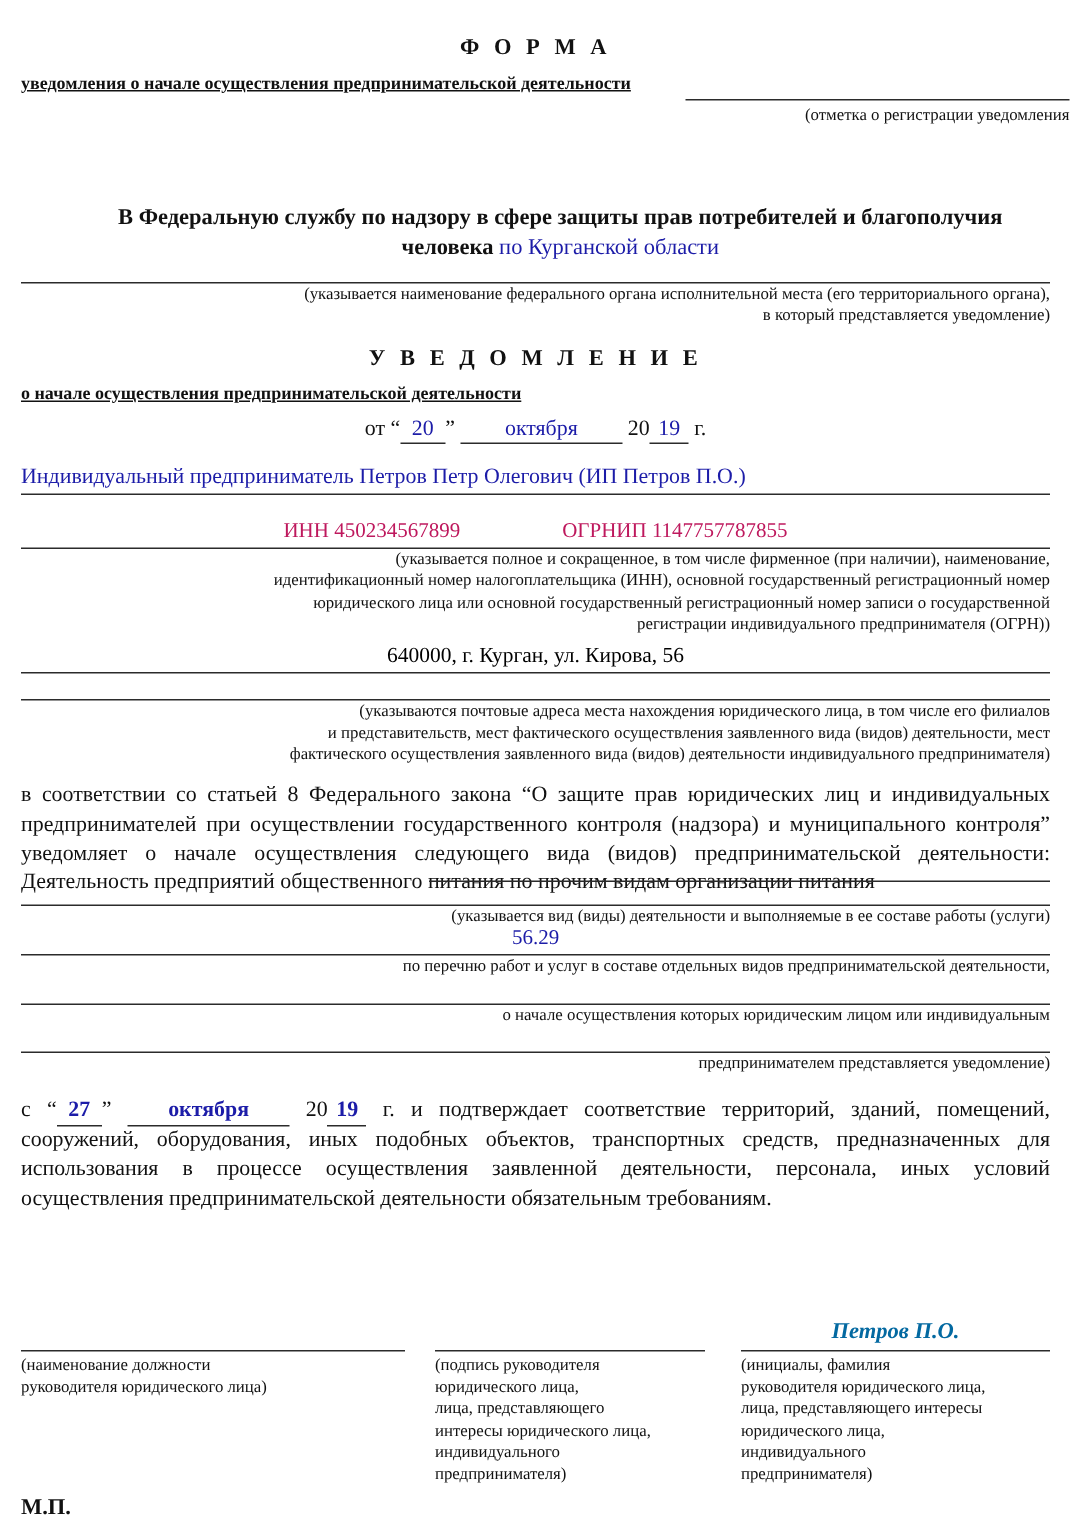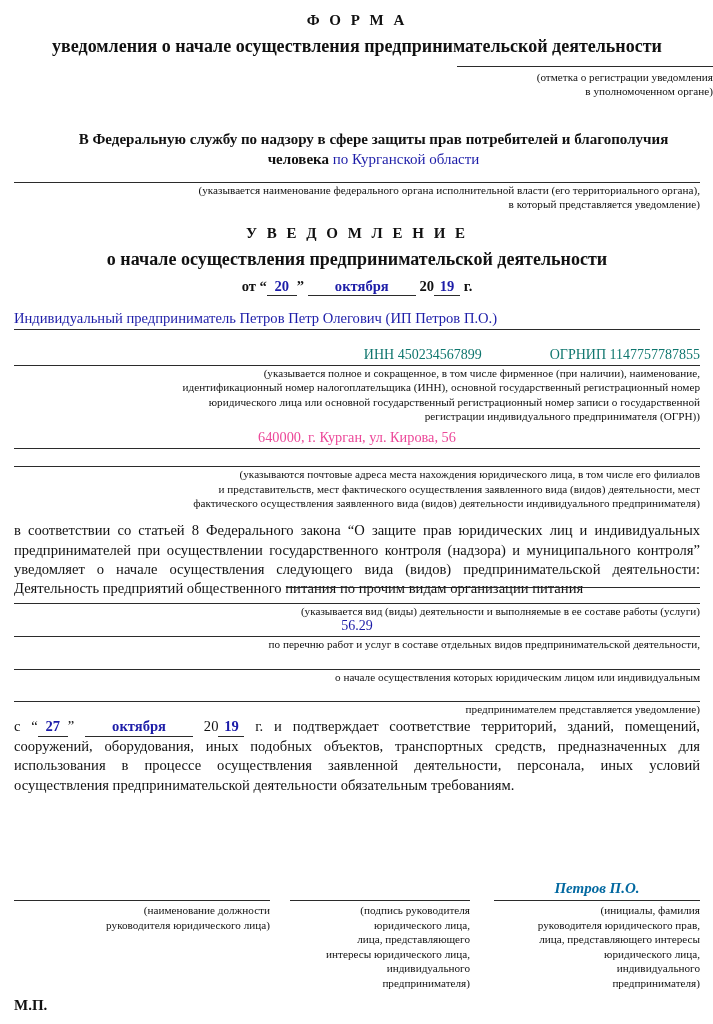--- a/index.html
+++ b/index.html
@@ -29,27 +29,28 @@
     top: 0;
     width: 686px;
   }
 
   
   .form-title {
     text-align: center;
     font-weight: bold;
     font-size: 15px;
     letter-spacing: 3px;
-    margin-top: 12px;
+    margin-top: 24px;
   }
   .form-subtitle {
-    text-align: center;
-    font-weight: bold;
-    font-size: 18px;
+    text-align: left;
+    font-weight: bold;
+    font-size: 12px;
     margin-top: 7px;
+    text-decoration: underline;
   }
   .hint {
     font-size: 11.2px;
     text-align: right;
     line-height: 1.28;
     color: #111;
   }
   .body-text {
     font-size: 14.6px;
     line-height: 1.31;
@@ -84,21 +85,21 @@
     font-weight: bold;
     text-align: center;
     line-height: 1.35;
     margin-left: 33px;
   }
 
   
   .dateline {
     text-align: center;
     font-size: 14.6px;
-    font-weight: bold;
+    font-weight: normal;
     margin-top: 8px;
   }
   .dateline .slot {
     display: inline-block;
     border-bottom: 1.5px solid #2b2b2b;
     text-align: center;
     color: #1c1cA8;
   }
   .slot-day { width: 30px; }
   .slot-month { width: 108px; }
@@ -107,30 +108,30 @@
   
   .applicant {
     text-align: left;
     font-size: 14.6px;
     color: #1c1cA8;
     font-weight: normal;
     padding-bottom: 2px;
   }
   .ids-row {
     display: flex;
-    justify-content: flex-end;
+    justify-content: center;
     gap: 68px;
     font-size: 14px;
-    color: #0f766e;
+    color: #be185d;
     padding-bottom: 2px;
   }
   .addr-line {
     text-align: center;
     font-size: 14.3px;
-    color: #ec4899;
+    color: #000000;
     padding-bottom: 2px;
   }
   .blank-row { height: 17px; }
 
   
   .partial-rule-wrap {
     position: relative;
     height: 2px;
     margin-top: -11px;
   }
@@ -161,21 +162,21 @@
     right: 0;
     text-align: center;
     font-style: italic;
     font-weight: bold;
     font-size: 15px;
     color: #0369a1;
   }
   .sig-col .rule { margin-bottom: 2px; }
   .sig-caption {
     font-size: 11.2px;
-    text-align: right;
+    text-align: left;
     line-height: 1.3;
   }
   .stamp {
     position: absolute;
     left: 14px;
     top: 997px;
     font-size: 15px;
     font-weight: bold;
   }
 </style>
@@ -185,33 +186,32 @@
 <div class="page">
 
   <div class="inner">
 
     <div class="form-title">Ф О Р М А</div>
     <div class="form-subtitle">уведомления о начале осуществления предпринимательской деятельности</div>
 
     <div class="reg-mark">
       <div class="rule"></div>
       <div class="hint">(отметка о регистрации уведомления</div>
-      <div class="hint">в уполномоченном органе)</div>
     </div>
 
     <div style="height:62px"></div>
 
     <div class="addressee">
       <span>В  Федеральную службу по надзору в сфере защиты прав потребителей и благополучия человека</span>
       <span class="fill-reg">по Курганской области</span>
     </div>
 
     <div style="height:12px"></div>
     <div class="rule"></div>
-    <div class="hint">(указывается наименование федерального органа исполнительной власти (его территориального органа),</div>
+    <div class="hint">(указывается наименование федерального органа исполнительной места (его территориального органа),</div>
     <div class="hint">в который представляется уведомление)</div>
 
     <div style="height:14px"></div>
     <div class="form-title" style="margin-top:0">У В Е Д О М Л Е Н И Е</div>
     <div class="form-subtitle">о начале осуществления предпринимательской деятельности</div>
 
     <div class="dateline">
       <span>от “</span><span class="slot slot-day">20</span><span>”</span>
       <span class="slot slot-month">октября</span>
       <span>20</span><span class="slot slot-year">19</span>
@@ -259,21 +259,21 @@
     <div class="hint">по перечню работ и услуг в составе отдельных видов предпринимательской деятельности,</div>
 
     <div class="blank-row"></div>
     <div class="rule"></div>
     <div class="hint">о начале осуществления которых юридическим лицом или индивидуальным</div>
 
     <div class="blank-row"></div>
     <div class="rule"></div>
     <div class="hint">предпринимателем представляется уведомление)</div>
 
-    <div class="body-text" style="margin-top:1px">
+    <div class="body-text" style="margin-top:15px">
       <span>с “</span><span class="slot slot-day" style="display:inline-block;border-bottom:1.5px solid #2b2b2b;width:30px;text-align:center;color:#1c1cA8;font-weight:bold">27</span><span>”</span>
       <span class="slot slot-month" style="display:inline-block;border-bottom:1.5px solid #2b2b2b;width:108px;text-align:center;color:#1c1cA8;font-weight:bold">октября</span>
       <span>20</span><span class="slot slot-year" style="display:inline-block;border-bottom:1.5px solid #2b2b2b;width:26px;text-align:center;color:#1c1cA8;font-weight:bold">19</span>
       <span>г. и подтверждает соответствие территорий, зданий, помещений, сооружений, оборудования, иных подобных объектов, транспортных средств, предназначенных для использования в процессе осуществления заявленной деятельности, персонала, иных условий осуществления предпринимательской деятельности обязательным требованиям.</span>
     </div>
 
   </div>
 
   <div class="sig-block">
 
@@ -296,21 +296,21 @@
       <div class="sig-caption">лица, представляющего</div>
       <div class="sig-caption">интересы юридического лица,</div>
       <div class="sig-caption">индивидуального</div>
       <div class="sig-caption">предпринимателя)</div>
     </div>
 
     <div class="sig-col c3">
       <div class="sig-value">Петров П.О.</div>
       <div class="rule"></div>
       <div class="sig-caption">(инициалы, фамилия</div>
-      <div class="sig-caption">руководителя юридического прав,</div>
+      <div class="sig-caption">руководителя юридического лица,</div>
       <div class="sig-caption">лица, представляющего интересы</div>
       <div class="sig-caption">юридического лица,</div>
       <div class="sig-caption">индивидуального</div>
       <div class="sig-caption">предпринимателя)</div>
     </div>
 
   </div>
 
   <div class="stamp">М.П.</div>
 

